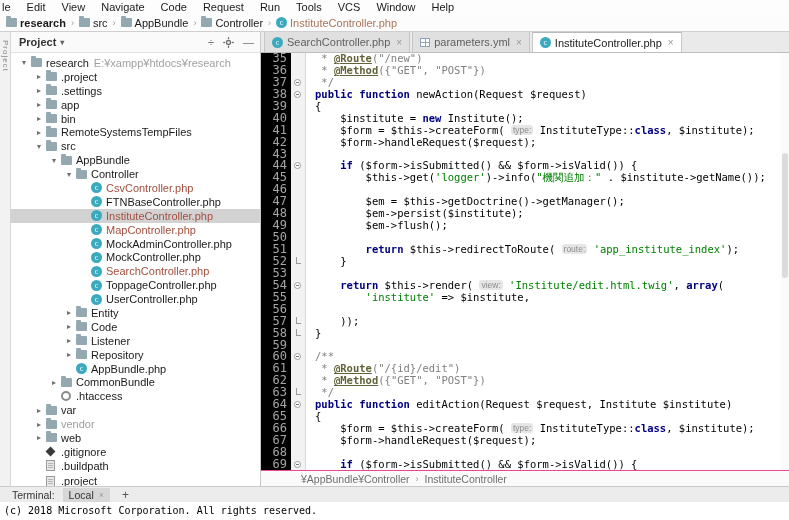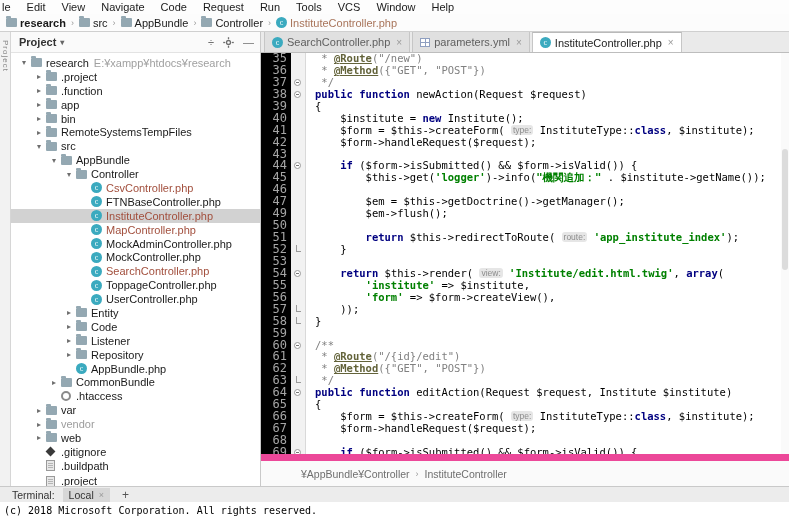--- a/index.html
+++ b/index.html
@@ -62,28 +62,28 @@
 
   .editor { flex:1; position:relative; overflow:hidden; background:#fff; font-family:"DejaVu Sans Mono", monospace; }
   .line { display:flex; height:11.943px; line-height:11.943px; font-size:10.5px; }
   .ln { width:30px; text-align:right; padding-right:4px; background:#000000; color:#a6a6a6; font-size:12px; flex:0 0 auto; }
   .fold { width:15px; background:#f2f2f2; border-right:1px solid #d9d9d9; flex:0 0 auto; position:relative; }
   .fold .fo { position:absolute; left:3px; top:2px; width:7px; height:7px; border:1px solid #9a9a9a; border-radius:50%; background:#fff; }
   .fold .fo:before { content:""; position:absolute; left:1px; right:1px; top:2px; height:1px; background:#777; }
   .fold .fe { position:absolute; left:5px; top:1px; width:5px; height:7px; border-left:1px solid #9a9a9a; border-bottom:1px solid #9a9a9a; }
   .codetext { white-space:pre; padding-left:9px; color:#000; }
   .seg-k { color:#000080; font-weight:bold; }
-  .seg-s { color:#008000; font-weight:bold; }
+  .seg-s { color:#008000; font-weight:normal; }
   .seg-c { color:#808080; }
   .seg-t { color:#63633a; font-weight:bold; text-decoration:underline; }
   .seg-h { display:inline-block; background:#e6e6e6; color:#8c8c8c; font-size:8.5px; line-height:10px; border-radius:3px; padding:0 2px; vertical-align:1px; font-family:"Liberation Sans",sans-serif; }
   .vscroll { position:absolute; right:0; top:0; bottom:0; width:8px; background:#fafafa; }
   .vscroll .thumb { position:absolute; left:1px; right:1px; top:24%; height:30%; background:#dcdcdc; border-radius:3px; }
 
-  .crumbs-bottom { height:32px; border-top:7px solid #ec4899; background:#fafafa; display:flex; align-items:center; font-size:10.5px; color:#6f6f6f; padding-left:40px; gap:6px; flex:0 0 auto; }
+  .crumbs-bottom { height:16px; border-top:1px solid #ec4899; background:#fafafa; display:flex; align-items:center; font-size:10.5px; color:#6f6f6f; padding-left:40px; gap:6px; flex:0 0 auto; }
   .crumbs-bottom .sep { color:#9a9a9a; font-size:9px; }
 
   
   .terminal-bar { height:16px; background:#ececec; border-top:1px solid #c9c9c9; display:flex; align-items:center; font-size:10.5px; padding-left:12px; gap:8px; flex:0 0 auto; }
   .terminal-label { color:#333; }
   .terminal-tab { background:#d7d7d7; padding:0 6px; height:14px; display:flex; align-items:center; gap:5px; color:#333; }
   .terminal-tab .close { color:#9a9a9a; font-size:9px; }
   .terminal-plus { color:#555; font-size:12px; padding:0 4px; }
   .terminal-body { height:18px; background:#fff; font-family:"DejaVu Sans Mono", monospace; font-size:10px; padding:3px 0 0 4px; color:#000; flex:0 0 auto; }
 
@@ -176,21 +176,21 @@
             <span class="tw-ico">
               <span class="ico-folder"></span>
             </span>
             <span class="tw-label">.project</span>
           </div>
           <div class="tree-row" style="padding-left: 21px;">
             <span class="tw-chev">▸</span>
             <span class="tw-ico">
               <span class="ico-folder"></span>
             </span>
-            <span class="tw-label">.function</span>
+            <span class="tw-label">.settings</span>
           </div>
           <div class="tree-row" style="padding-left: 21px;">
             <span class="tw-chev">▸</span>
             <span class="tw-ico">
               <span class="ico-folder"></span>
             </span>
             <span class="tw-label">app</span>
           </div>
           <div class="tree-row" style="padding-left: 21px;">
             <span class="tw-chev">▸</span>
@@ -469,20 +469,25 @@
             <span class="ln">46</span>
             <span class="fold"></span>
             <span class="codetext"></span>
           </div>
           <div class="line">
             <span class="ln">47</span>
             <span class="fold"></span>
             <span class="codetext"><span class="seg-p">        $em = $this-&gt;getDoctrine()-&gt;getManager();</span></span>
           </div>
           <div class="line">
+            <span class="ln">48</span>
+            <span class="fold"></span>
+            <span class="codetext"><span class="seg-p">        $em-&gt;persist($institute);</span></span>
+          </div>
+          <div class="line">
             <span class="ln">49</span>
             <span class="fold"></span>
             <span class="codetext"><span class="seg-p">        $em-&gt;flush();</span></span>
           </div>
           <div class="line">
             <span class="ln">50</span>
             <span class="fold"></span>
             <span class="codetext"></span>
           </div>
           <div class="line">
@@ -510,21 +515,20 @@
             <span class="codetext"><span class="seg-p">    </span><span class="seg-k">return</span><span class="seg-p"> $this-&gt;render( </span><span class="seg-h">view:</span><span class="seg-p"> </span><span class="seg-s">'Institute/edit.html.twig'</span><span class="seg-p">, </span><span class="seg-k">array</span><span class="seg-p">(</span></span>
           </div>
           <div class="line">
             <span class="ln">55</span>
             <span class="fold"></span>
             <span class="codetext"><span class="seg-p">        </span><span class="seg-s">'institute'</span><span class="seg-p"> =&gt; $institute,</span></span>
           </div>
           <div class="line">
             <span class="ln">56</span>
             <span class="fold"></span>
-            <span class="codetext"><span class="seg-p">        </span><span class="seg-s">'form'</span><span class="seg-p"> =&gt; $form-&gt;createView(),</span></span>
           </div>
           <div class="line">
             <span class="ln">57</span>
             <span class="fold">
               <span class="fe"></span>
             </span>
             <span class="codetext"><span class="seg-p">    ));</span></span>
           </div>
           <div class="line">
             <span class="ln">58</span>

